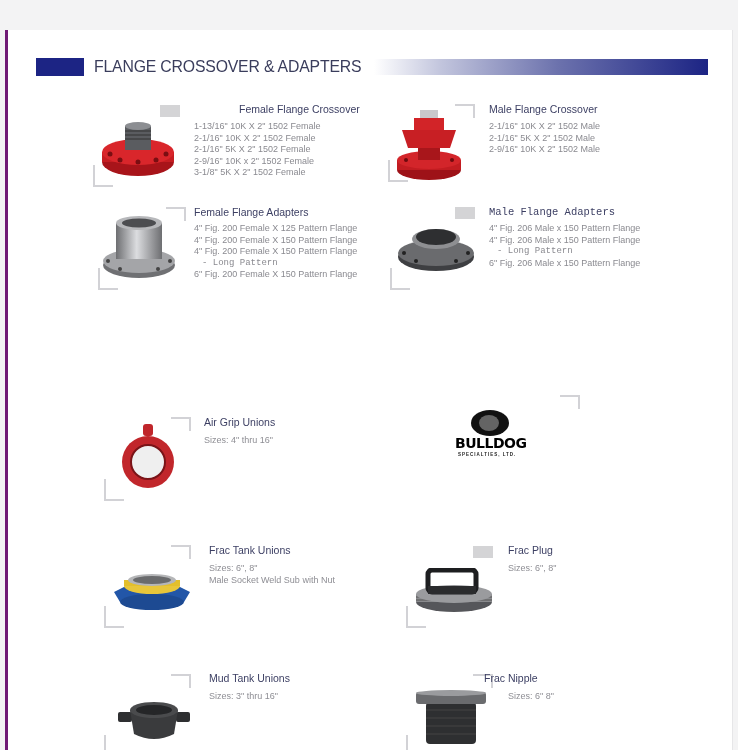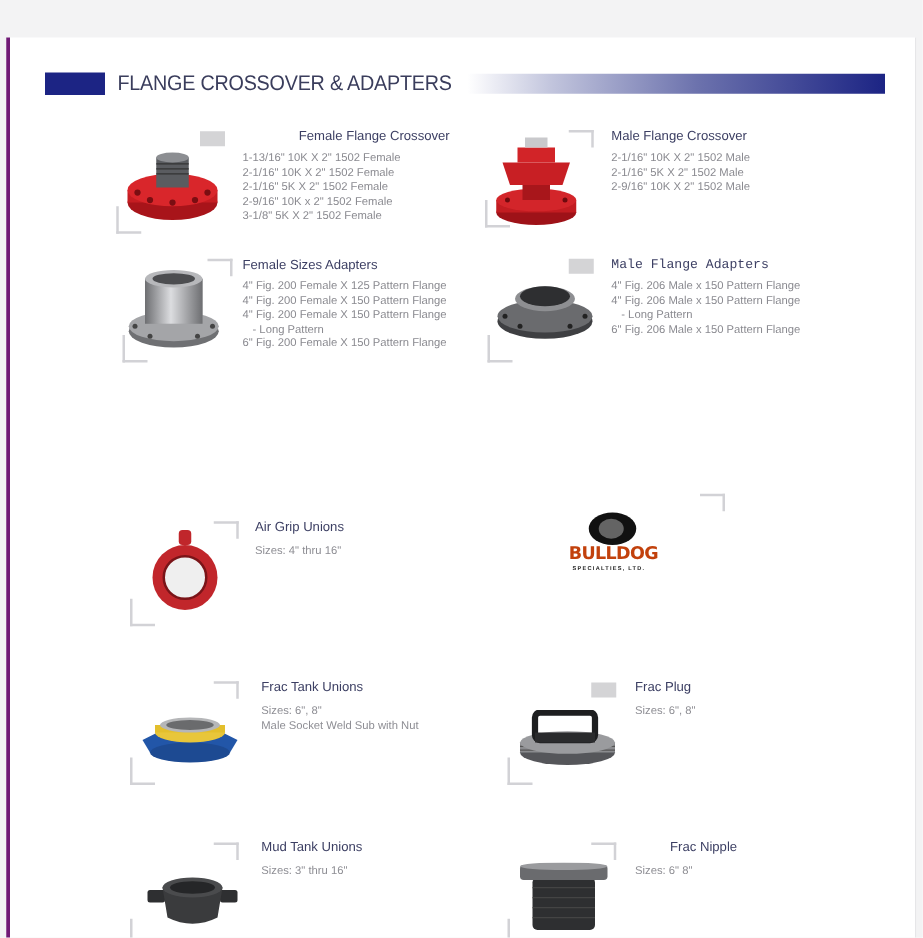--- a/index.html
+++ b/index.html
@@ -18,27 +18,27 @@
     .sec-bar { position: absolute; top: 1px; height: 16px; right: 0;
       background: linear-gradient(to right, #ffffff 0%, #c2c5dd 20%, #6c72ad 55%, #1c2484 100%); }
 
     .prod { position: absolute; }
     .prod-img { position: absolute; }
     .bracket-tr { position: absolute; width: 20px; height: 14px; border-top: 2px solid #d2d2d6; border-right: 2px solid #d2d2d6; }
     .bracket-bl { position: absolute; width: 20px; height: 22px; border-bottom: 2px solid #d2d2d6; border-left: 2px solid #d2d2d6; }
     .grey-tab { position: absolute; width: 20px; height: 12px; background: #d4d4d6; }
     .prod-title { position: absolute; font-size: 10.5px; color: #3c3f63; white-space: nowrap; font-weight: 500; }
     .prod-lines { position: absolute; font-size: 9px; color: #8a8a90; line-height: 11.6px; white-space: nowrap; }
-    .prod-lines div.indent { padding-left: 8px; }
+    .prod-lines div.indent { padding-left: 8px; font-family: Liberation Mono, monospace; }
     .sizes { position: absolute; font-size: 9px; color: #8e8e94; line-height: 12px; white-space: nowrap; }
 
     .logo { position: absolute; left: 441px; top: 378px; width: 80px; height: 56px; }
     .logo-oval { position: absolute; left: 22px; top: 2px; width: 38px; height: 26px; border-radius: 50%; background: #111; }
     .logo-oval::after { content: ""; position: absolute; left: 8px; top: 5px; width: 20px; height: 16px; border-radius: 50%; background: #fff; opacity: 0.35; }
-    .logo-word { position: absolute; left: 6px; top: 27px; font-family: "DejaVu Sans", sans-serif; font-weight: bold; font-size: 14px; letter-spacing: -0.5px; color: #c2410c; }
+    .logo-word { position: absolute; left: 6px; top: 27px; font-family: "DejaVu Sans", sans-serif; font-weight: bold; font-size: 14px; letter-spacing: -0.5px; color: #000000; }
     .logo-sub { position: absolute; left: 9px; top: 44px; font-size: 4.5px; letter-spacing: 1px; color: #222; font-weight: bold; }
   </style>
 </head>
 <body>
 
 <div class="page">
 
   <div class="sec-header" style="top:28px;">
     <div class="sec-block"></div>
     <div class="sec-title">FLANGE CROSSOVER &amp; ADAPTERS</div>
@@ -110,21 +110,21 @@
             <stop offset="1" stop-color="#6d6e71"></stop>
           </linearGradient>
         </defs>
       <ellipse cx="39" cy="10" rx="23" ry="7" fill="#b7b8bb"></ellipse>
       <ellipse cx="39" cy="10" rx="17" ry="4.5" fill="#4c4d50"></ellipse>
       <circle cx="8" cy="48" r="2" fill="#444"></circle>
         <circle cx="70" cy="48" r="2" fill="#444"></circle>
       <circle cx="20" cy="56" r="2" fill="#444"></circle>
         <circle cx="58" cy="56" r="2" fill="#444"></circle>
     </svg>
-    <div class="prod-title" style="left:186px;top:176px;">Female Sizes Adapters</div>
+    <div class="prod-title" style="left:186px;top:176px;">Female Flange Adapters</div>
     <div class="prod-lines" style="left:186px;top:193px;">
       <div>4" Fig. 200 Female X 125 Pattern Flange</div>
       <div>4" Fig. 200 Female X 150 Pattern Flange</div>
       <div>4" Fig. 200 Female X 150 Pattern Flange</div>
       <div class="indent">- Long Pattern</div>
       <div>6" Fig. 200 Female X 150 Pattern Flange</div>
     </div>
   </div>
 
   <div class="prod" style="left:0;top:0;">
@@ -229,19 +229,19 @@
     <div class="bracket-bl" style="left:398px;top:705px;"></div>
     <svg class="prod-img" style="left:406px;top:660px;" width="74" height="58" viewBox="0 0 74 58">
       <rect x="12" y="12" width="50" height="42" rx="4" fill="#2e2f31"></rect>
       <line x1="12" y1="20" x2="62" y2="20" stroke="#444" stroke-width="1"></line>
       <line x1="12" y1="28" x2="62" y2="28" stroke="#444" stroke-width="1"></line>
       <line x1="12" y1="36" x2="62" y2="36" stroke="#444" stroke-width="1"></line>
       <line x1="12" y1="44" x2="62" y2="44" stroke="#444" stroke-width="1"></line>
       <rect x="2" y="2" width="70" height="12" rx="3" fill="#6a6b6e"></rect>
       <ellipse cx="37" cy="3" rx="35" ry="3" fill="#9a9b9e"></ellipse>
     </svg>
-    <div class="prod-title" style="left:528px;top:642px;text-align:right;">Frac Nipple</div>
+    <div class="prod-title" style="left:476px;top:642px;text-align:right;">Frac Nipple</div>
     <div class="sizes" style="left:500px;top:660px;">
       <div>Sizes: 6" 8"</div>
     </div>
   </div>
 
 </div>
 
 </body></html>

